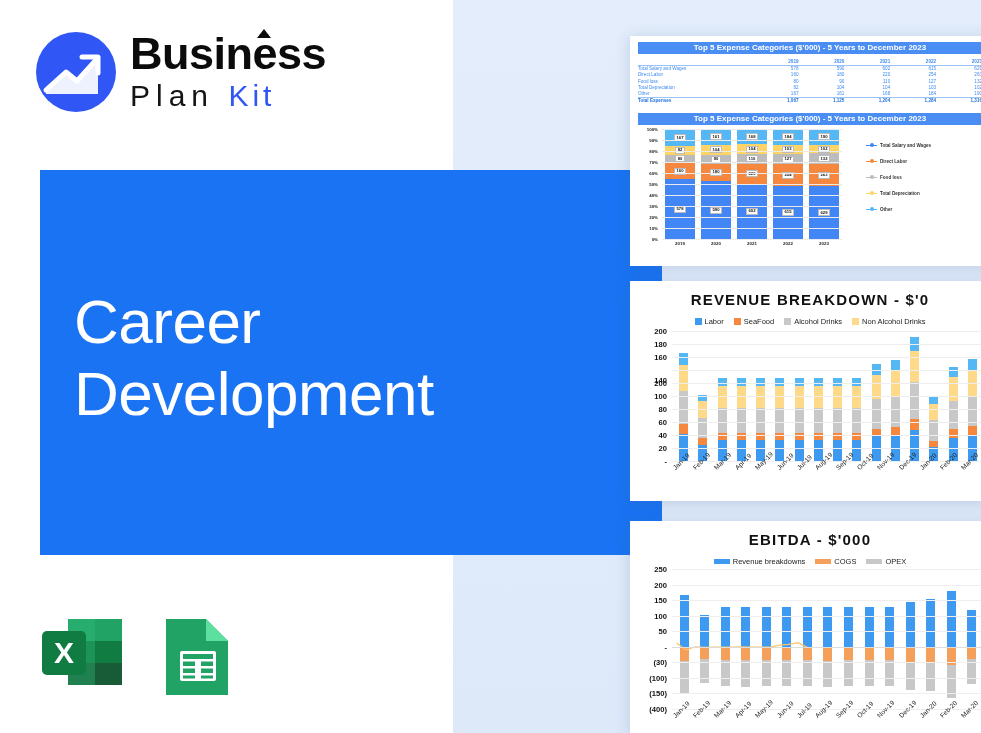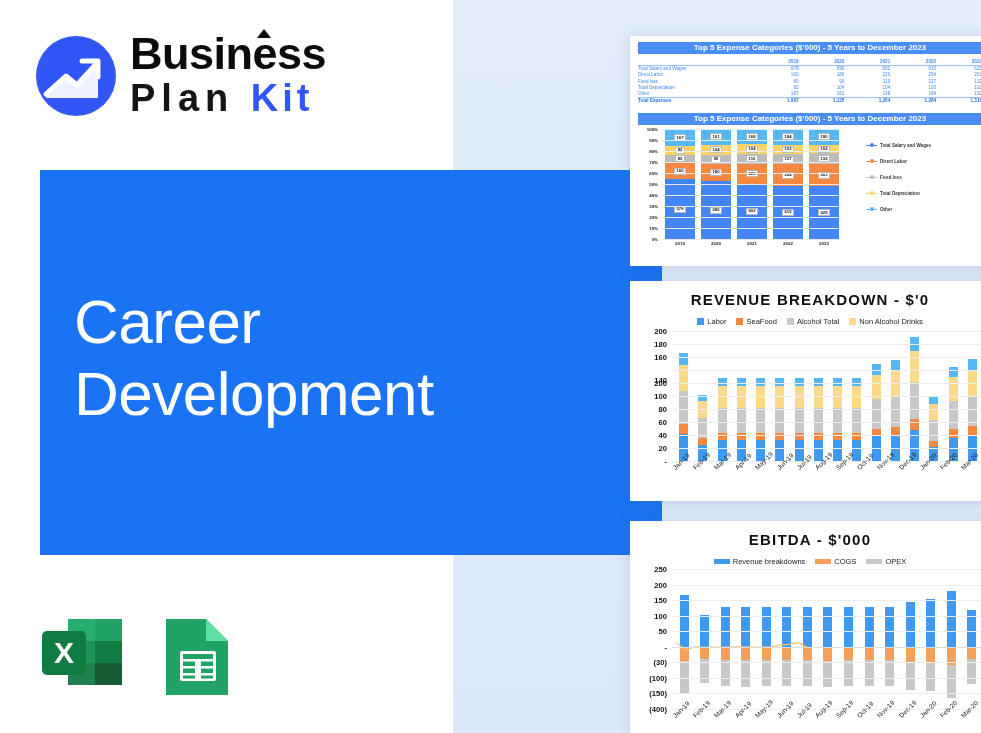--- a/index.html
+++ b/index.html
@@ -25,21 +25,21 @@
   
   .logo{position:absolute;left:36px;top:32px;display:flex;align-items:center;gap:14px;}
   .logo-mark{width:80px;height:80px;border-radius:50%;background:#3056f5;position:relative;flex:0 0 auto;}
   .logo-mark svg{position:absolute;left:0;top:0;}
   .logo-text{display:flex;flex-direction:column;justify-content:center;}
   .logo-line1{
     font-size:45px;font-weight:bold;color:#0b0b0b;line-height:0.98;letter-spacing:-0.5px;
     position:relative;
   }
   .logo-line2{
-    font-size:38px;font-weight:bold;color:#141414;line-height:1.1;letter-spacing:6px;
+    font-size:30px;font-weight:normal;color:#141414;line-height:1.1;letter-spacing:6px;
     margin-top:2px;
   }
   .logo-kit{color:#3056f5;letter-spacing:4px;}
   .hat{
     position:absolute;width:0;height:0;
     border-left:7px solid transparent;border-right:7px solid transparent;
     border-bottom:9px solid #0b0b0b;
     left:127px;top:-3px;
   }
 
@@ -421,21 +421,21 @@
         <div class="item">
           <div class="sw" style="background: rgb(61, 154, 240);"></div>
           <div class="t">Labor</div>
         </div>
         <div class="item">
           <div class="sw" style="background: rgb(245, 135, 63);"></div>
           <div class="t">SeaFood</div>
         </div>
         <div class="item">
           <div class="sw" style="background: rgb(200, 200, 200);"></div>
-          <div class="t">Alcohol Total</div>
+          <div class="t">Alcohol Drinks</div>
         </div>
         <div class="item">
           <div class="sw" style="background: rgb(255, 217, 138);"></div>
           <div class="t">Non Alcohol Drinks</div>
         </div>
       </div>
     <div class="ch-area" style="top:50px;height:130px;">
       <div class="ch-y" id="c2-yaxis">
           <div style="top: 130px;">-</div>
           <div style="top: 117px;">20</div>

